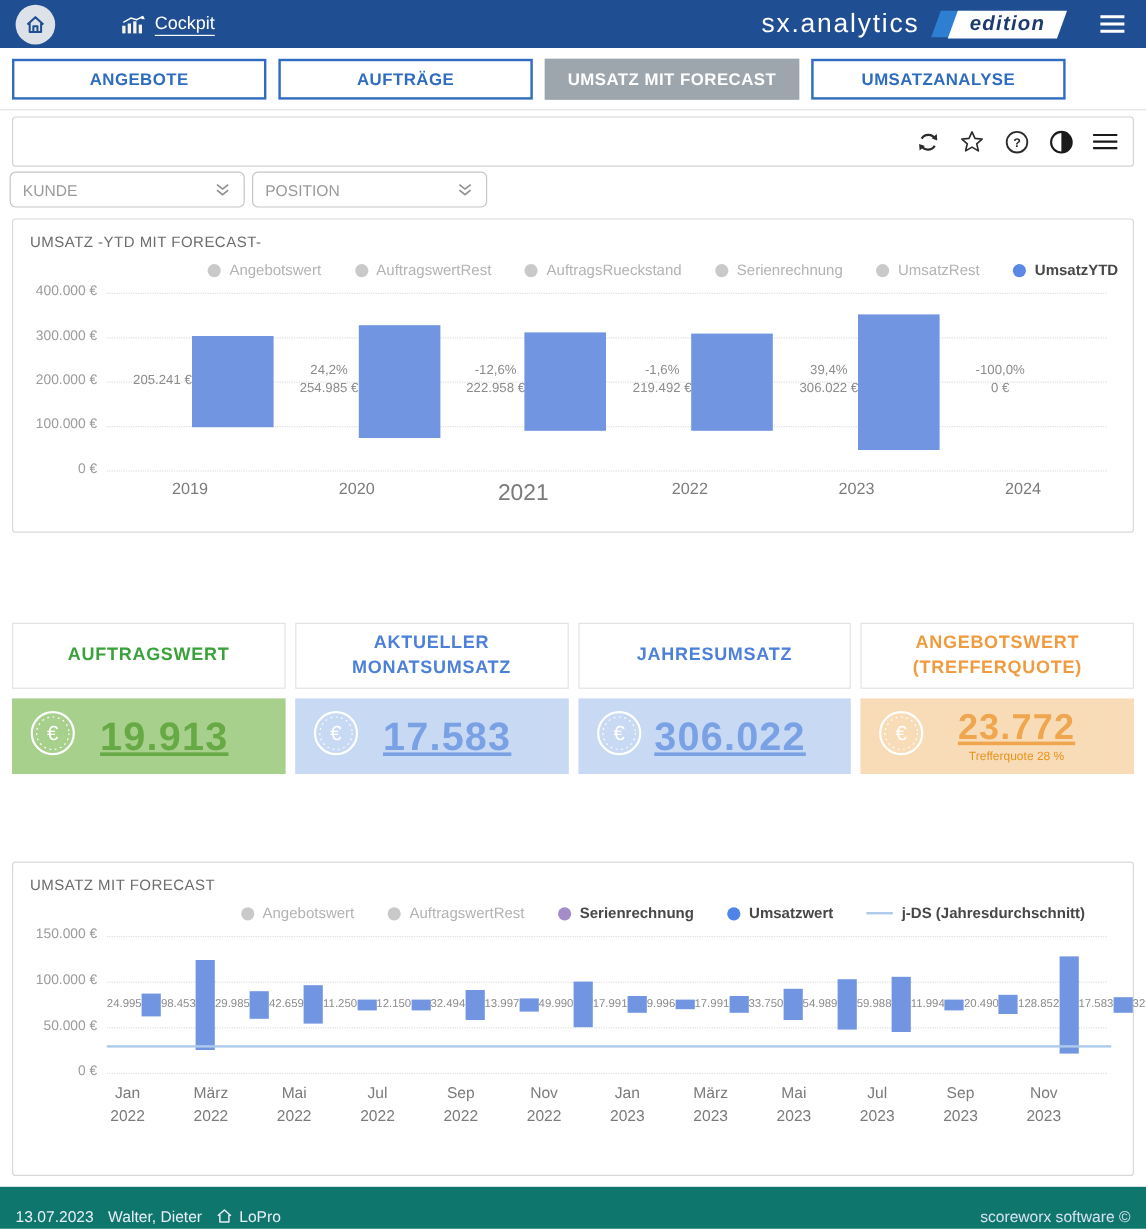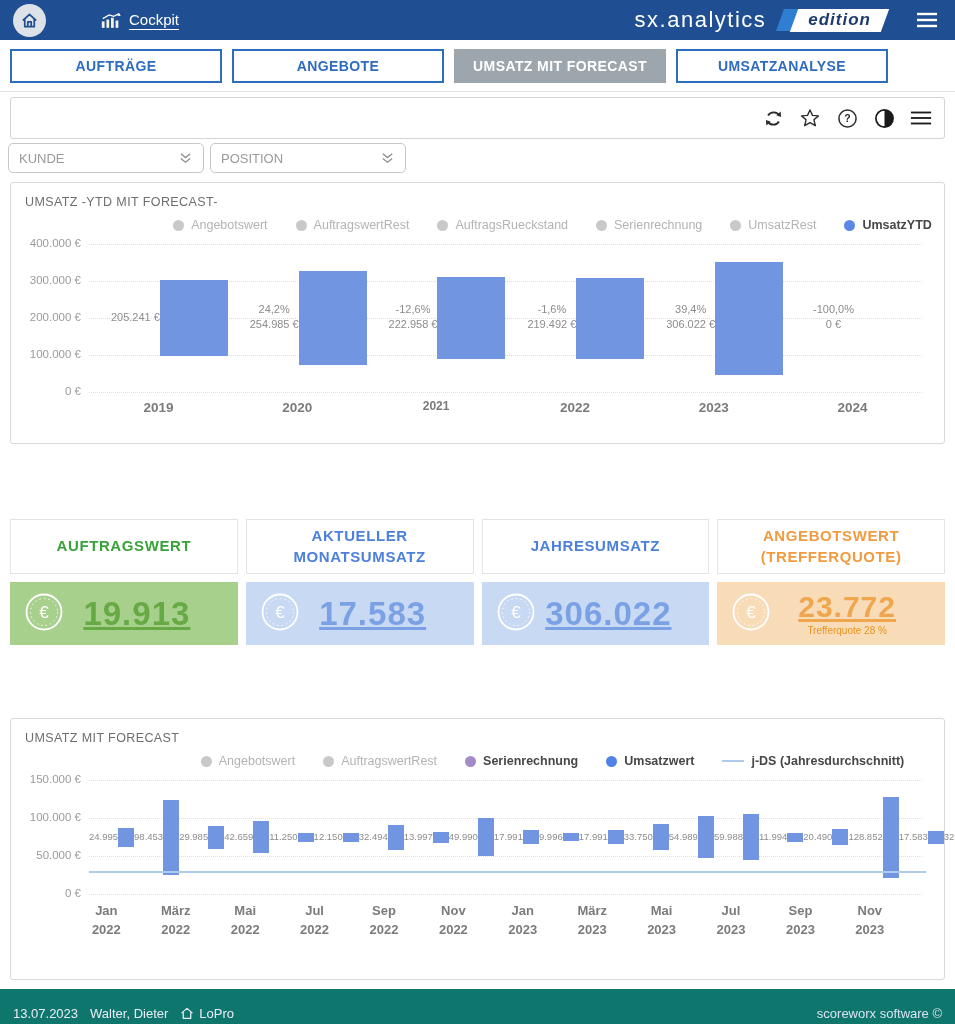--- a/index.html
+++ b/index.html
@@ -60,21 +60,21 @@
   .gridline { position:absolute; left:0; right:0; border-top:1px dotted #dedede; }
   .slots { position:absolute; inset:0; display:flex; }
   .slot { flex:1; display:flex; flex-direction:row; justify-content:flex-end; align-items:center; }
   .bar-label { text-align:center; color:#8c8c8c; white-space:nowrap; margin-bottom:2px; }
   .c1 .bar-label { font-size:11px; line-height:15px; }
   .c2 .bar-label { font-size:9.5px; line-height:11px; margin-bottom:1px; }
   .bar { background:#7295e1; }
   .c1 .bar { width:68px; }
   .c2 .bar { width:16px; }
   .avg-line { position:absolute; left:0; right:-4px; height:2px; background:#aecbec; }
-  .xlabels { display:flex; margin:6px 8px 0 64px;font-weight:bold; }
+  .xlabels { display:flex; margin:6px 8px 0 64px; }
   .xlabel { flex:1; text-align:center; color:#7b7b7b; font-size:13px; line-height:1.45; white-space:nowrap; }
 
   
   .kpi-row { margin:0 10px; display:flex; gap:8px;border-radius:19px; }
   .kpi-titles { margin-top:75px; }
   .kpi-title { flex:1; height:55px; border:1px solid #e3e3e3; background:#fff;
     display:flex; align-items:center; justify-content:center; text-align:center;
     font-size:15px; font-weight:bold; letter-spacing:.6px; white-space:pre-line; line-height:1.35; }
   .kpi-values { margin-top:8px; }
   .kpi-value { flex:1; height:63px; display:flex; align-items:center; padding:0 14px; }
@@ -137,22 +137,22 @@
             <line x1="2" y1="3" x2="22" y2="3"></line>
             <line x1="2" y1="9" x2="22" y2="9"></line>
             <line x1="2" y1="15" x2="22" y2="15"></line>
           </g>
         </svg>
     </span>
   </div>
 </header>
 
 <nav class="tab-bar">
+    <div class="tab">ANGEBOTE</div>
     <div class="tab">AUFTRÄGE</div>
-    <div class="tab">ANGEBOTE</div>
     <div class="tab active">UMSATZ MIT FORECAST</div>
     <div class="tab">UMSATZANALYSE</div>
   </nav>
 
 <div class="toolbar">
   <span class="tool-icon">
     <svg width="21" height="21" viewBox="0 0 20 20">
         <path d="M4.8 7.2 A6.2 6.2 0 0 1 15.6 7.4" fill="none" stroke="#2b2b2b" stroke-width="1.8"></path>
         <polygon points="16.8,3.4 17.2,8.6 12.7,6.9" fill="#2b2b2b"></polygon>
         <path d="M15.2 12.8 A6.2 6.2 0 0 1 4.4 12.6" fill="none" stroke="#2b2b2b" stroke-width="1.8"></path>
@@ -289,21 +289,21 @@
               <div>0 €</div>
             </div>
             <div class="bar" style="height: 0px; background: rgb(114, 149, 225);"></div>
           </div>
         </div>
       </div>
   </div>
   <div class="xlabels" id="xlabels1">
       <div class="xlabel" style="font-size: 13.5px;">2019</div>
       <div class="xlabel" style="font-size: 13.5px;">2020</div>
-      <div class="xlabel" style="font-size: 12px;">2021</div>
+      <div class="xlabel" style="font-size: 19px;">2021</div>
       <div class="xlabel" style="font-size: 13.5px;">2022</div>
       <div class="xlabel" style="font-size: 13.5px;">2023</div>
       <div class="xlabel" style="font-size: 13.5px;">2024</div>
     </div>
 </section>
 
 <div class="kpi-row kpi-titles">
   <div class="kpi-title t-green">AUFTRAGSWERT</div>
   <div class="kpi-title t-blue">AKTUELLER
 MONATSUMSATZ</div>

